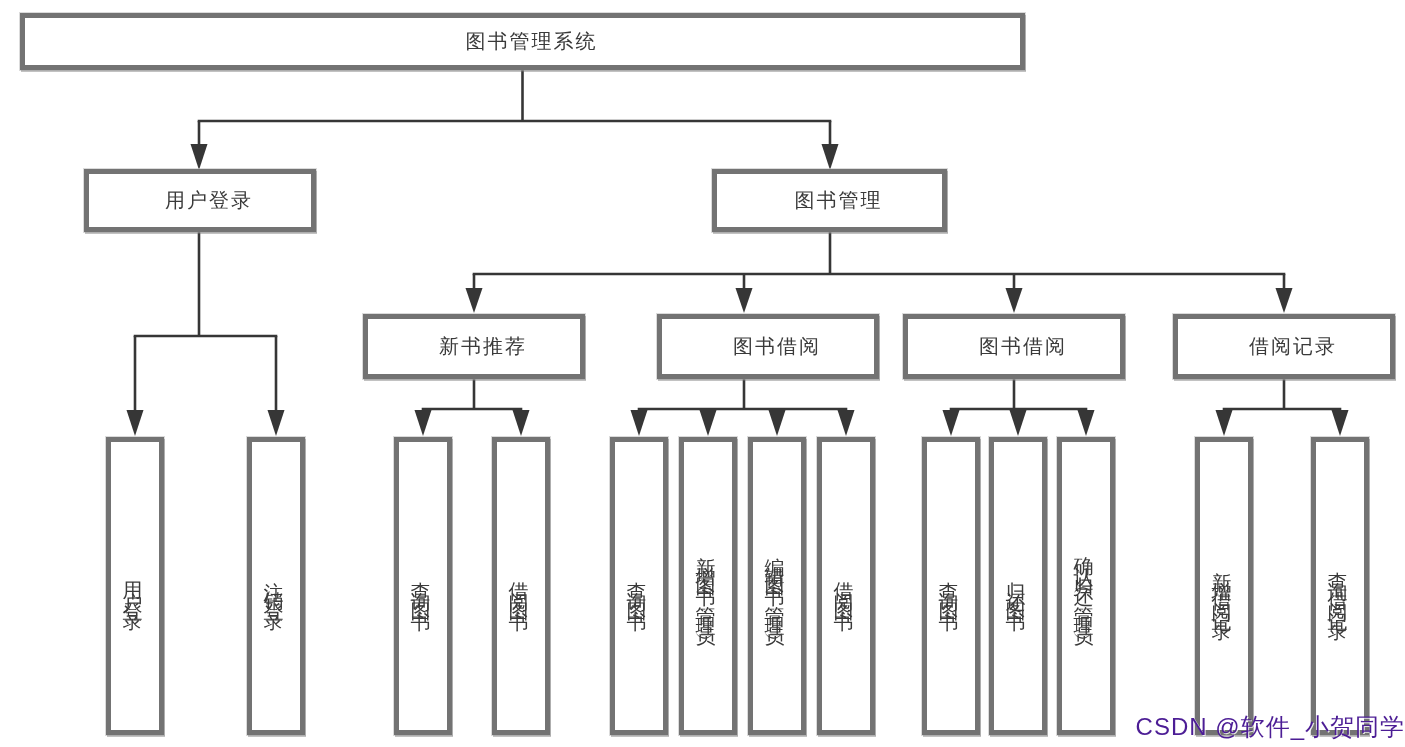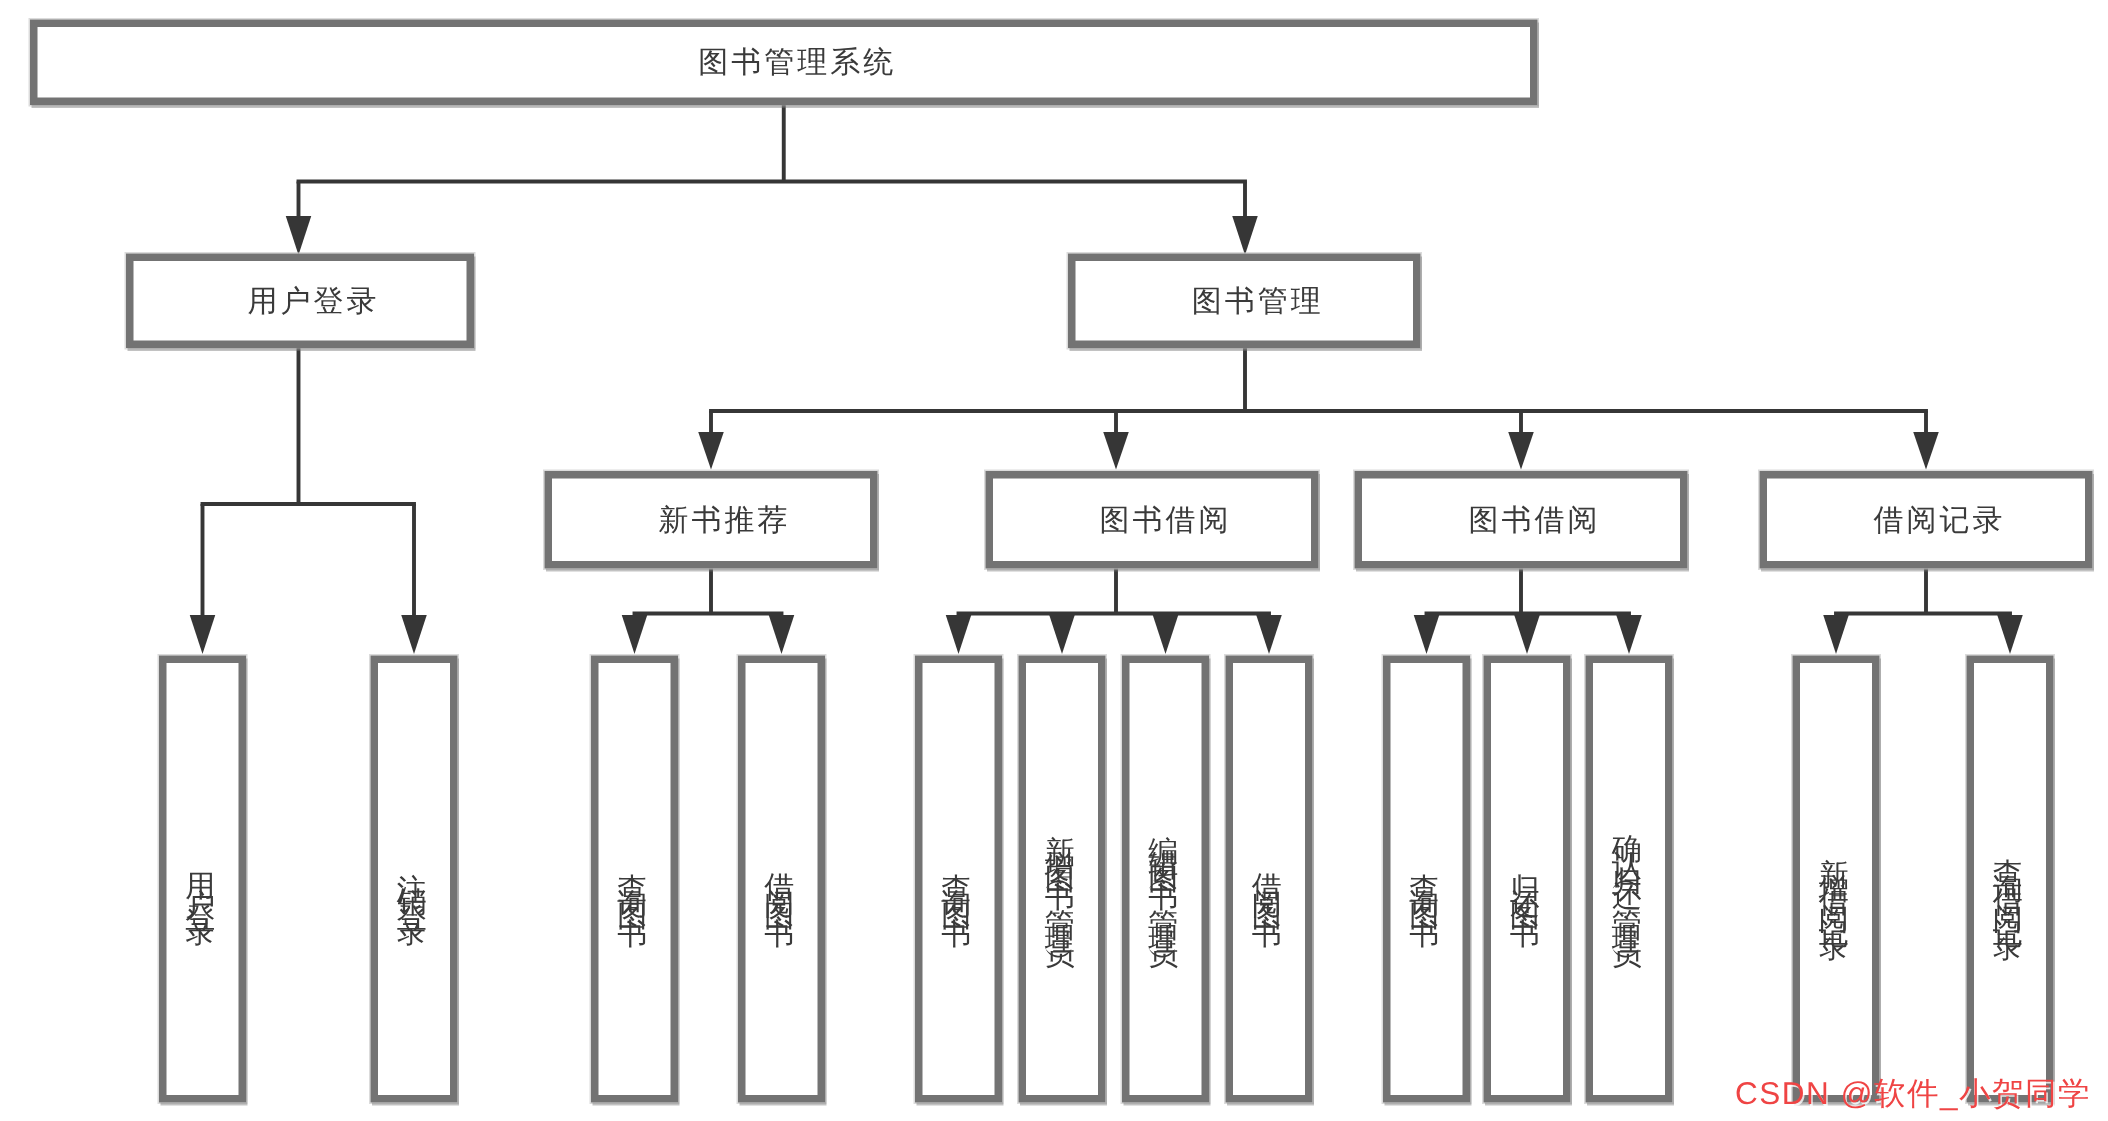--- a/index.html
+++ b/index.html
@@ -52,24 +52,24 @@
   .v-bb-add{left:679px;}
   .v-bb-edit{left:748px;}
   .v-bb-borrow{left:817px;}
   .v-cb-query{left:922px;}
   .v-cb-return{left:989px;}
   .v-cb-confirm{left:1057px;}
   .v-br-add{left:1195px;}
   .v-br-query{left:1311px;}
   .watermark{
     position:absolute;
-    right:11px;bottom:4px;
+    right:0;bottom:4px;
     z-index:3;
-    font-size:21px;
-    color:#ef4444;
+    font-size:24px;
+    color:#4c1d95;
     letter-spacing:1px;
     text-shadow:1px 1px 0 rgba(255,255,255,0.8);
   }
 </style>
 </head>
 <body>
 
 <div class="canvas">
 
   <svg class="connectors" width="1405" height="747" viewBox="0 0 1405 747">

